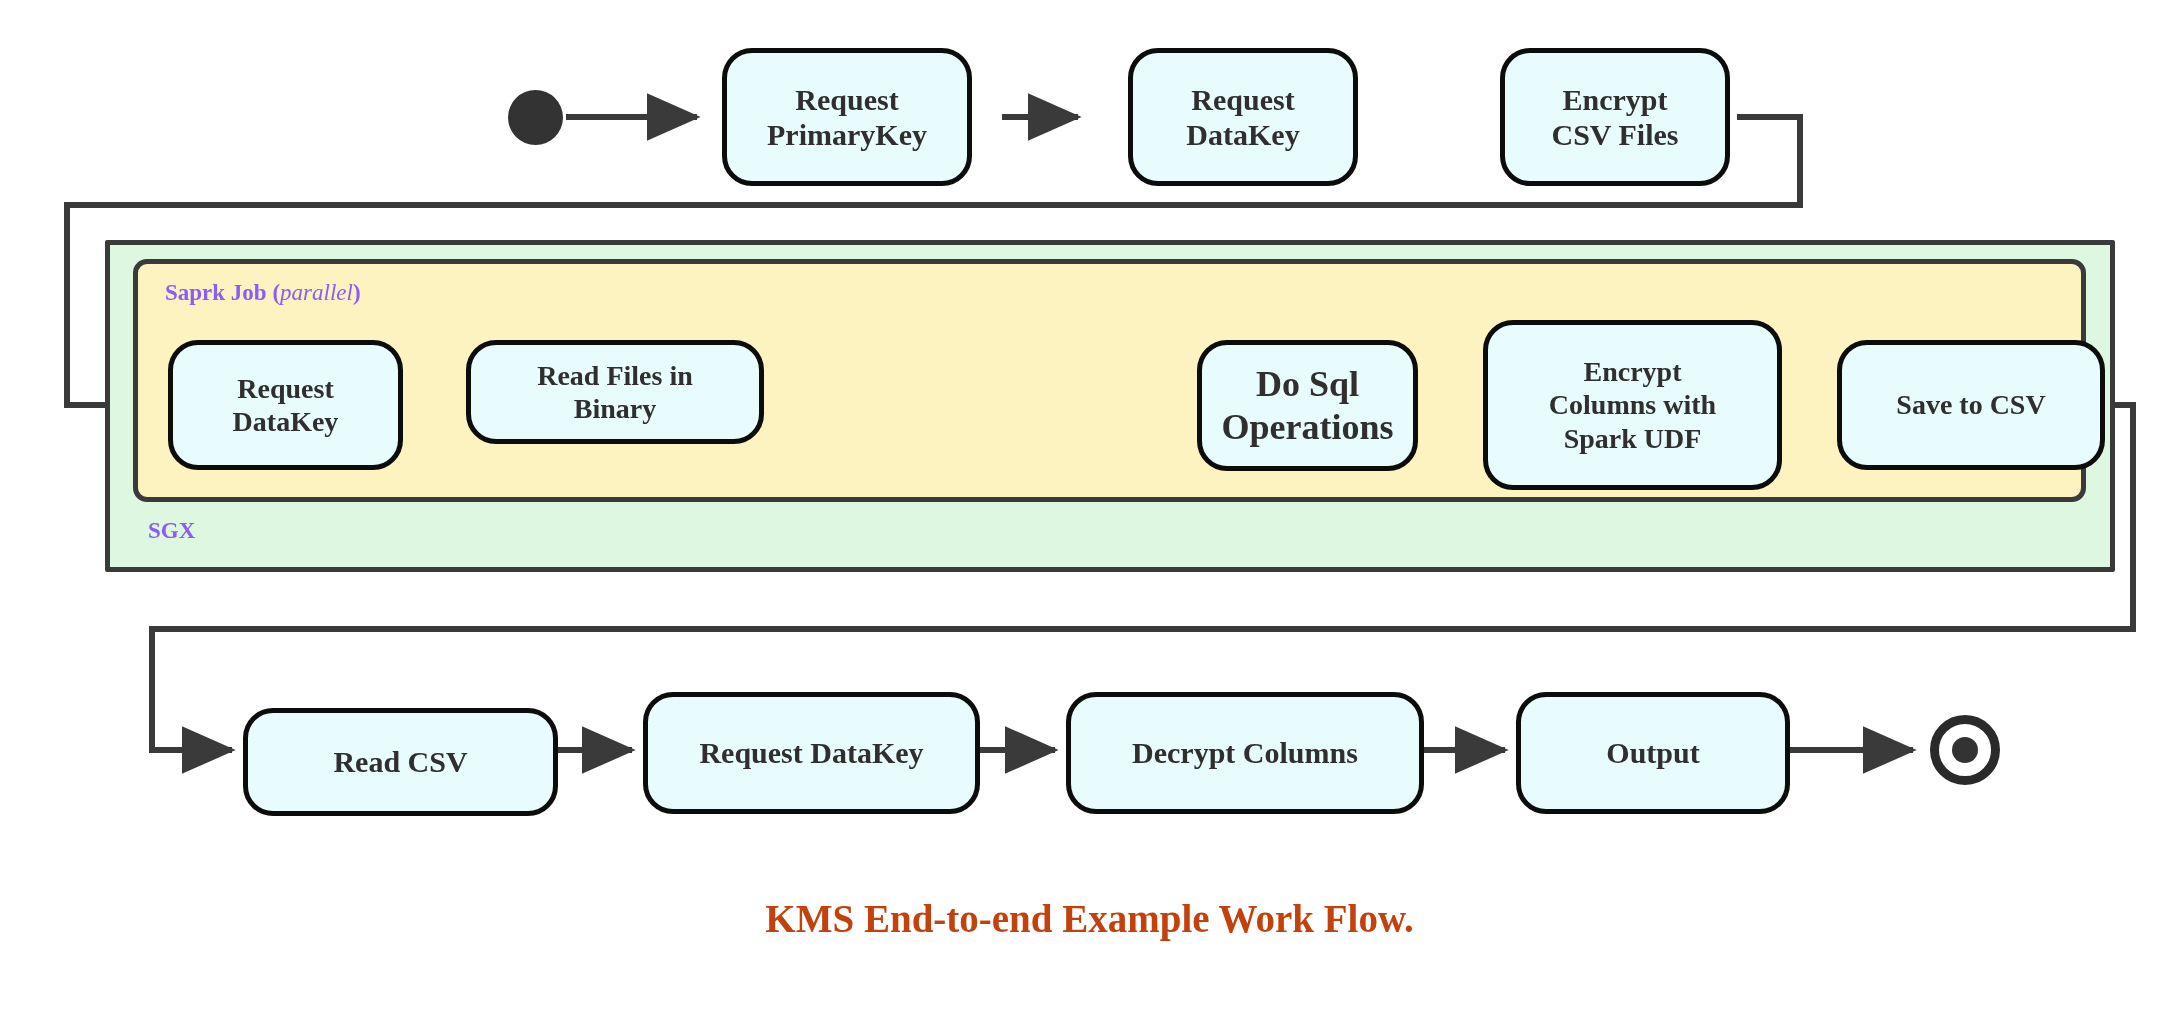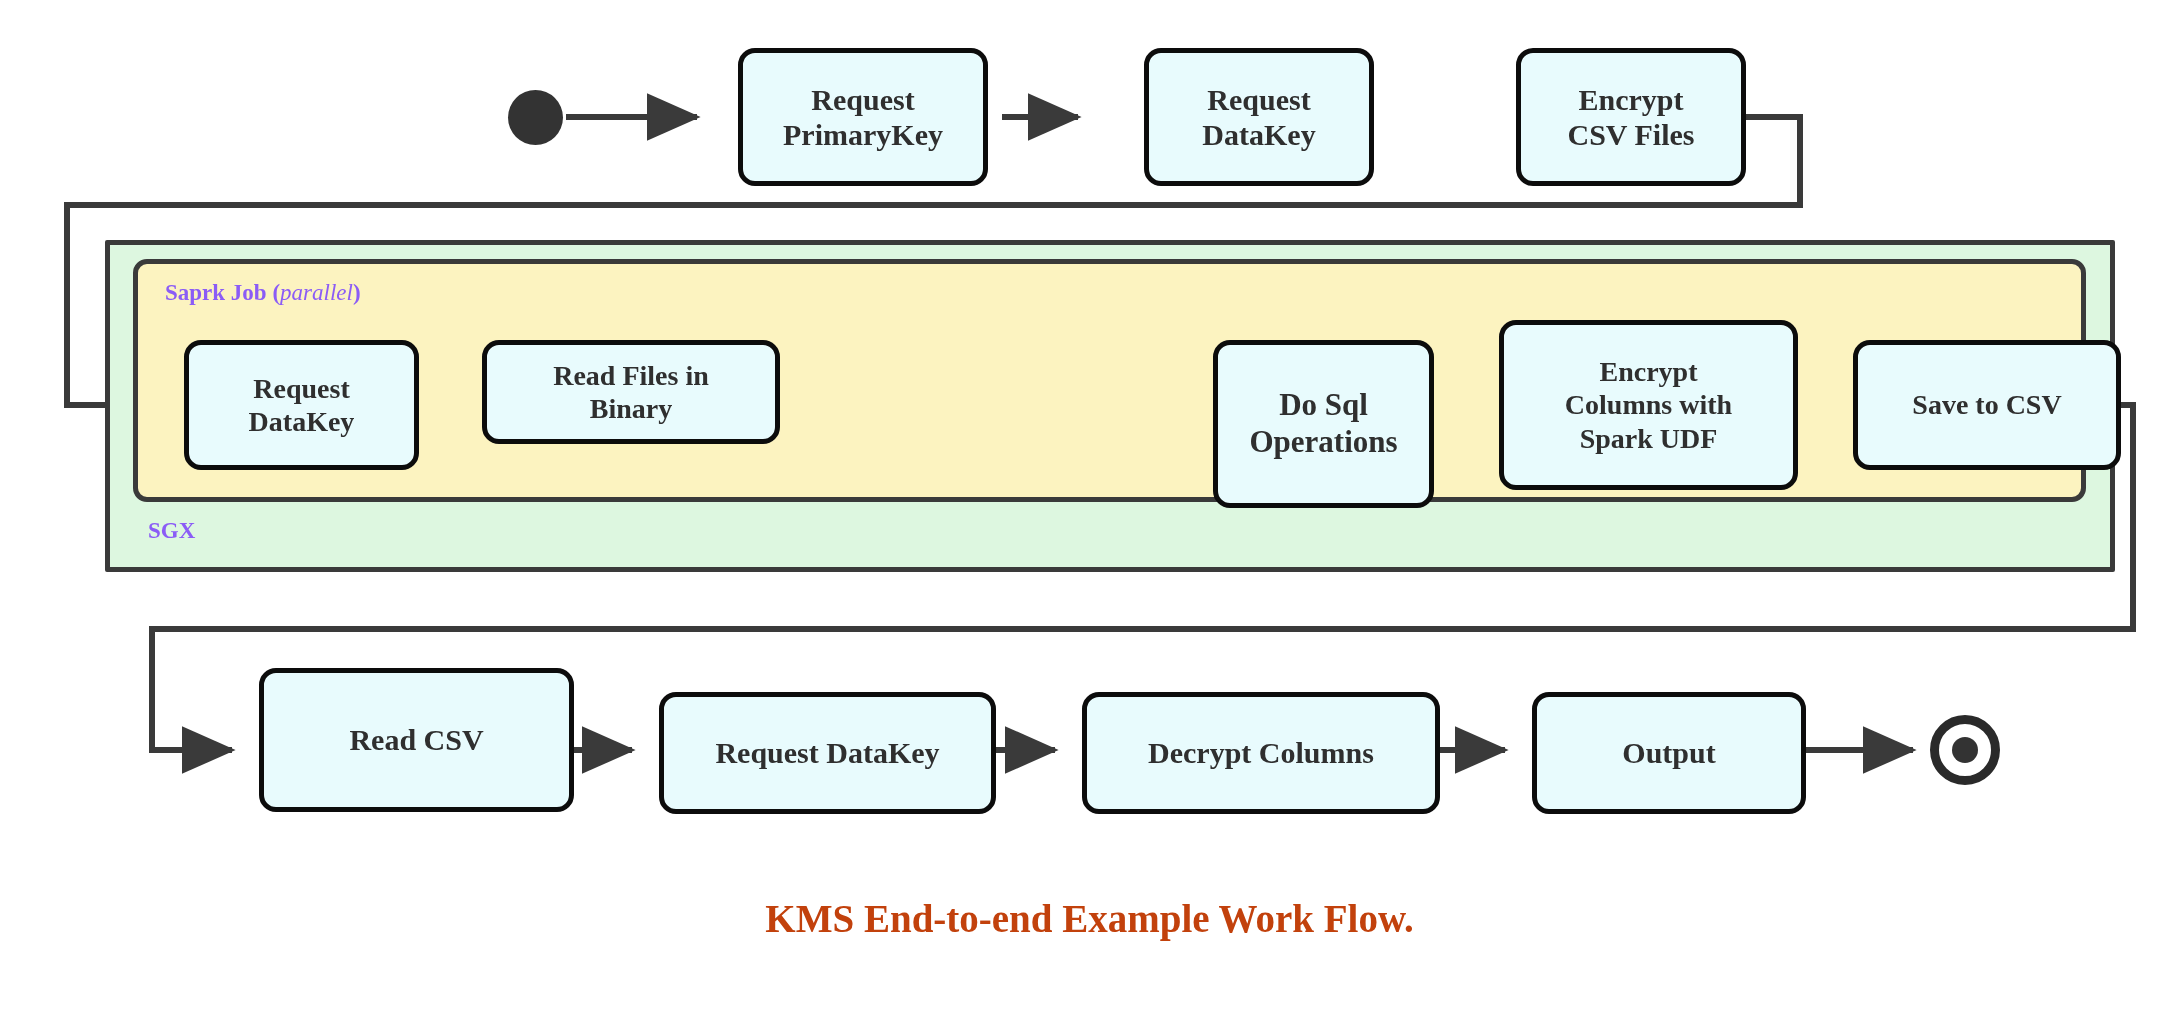--- a/index.html
+++ b/index.html
@@ -22,32 +22,31 @@
     left: 0; top: 0;
     width: 2179px;
     height: 1036px;
     pointer-events: none;
   }
   .node {
     position: absolute;
     box-sizing: border-box;
     background: #e8fbfd;
     border: 5px solid #0c0c0c;
-    border-radius: 17px;
+    border-radius: 30px;
     display: flex;
     align-items: center;
     justify-content: center;
     text-align: center;
     color: #2f2f2f;
     font-weight: bold;
     font-size: 30px;
     line-height: 1.18;
     padding: 4px 8px;
     white-space: pre-line;
-    margin-left: 16px;
   }
   .group {
     position: absolute;
     box-sizing: border-box;
   }
   #sgx-group {
     background: #ddf7e0;
     border: 5px solid #3a3a3a;
     border-radius: 2px;
   }
@@ -155,27 +154,27 @@
   </div>
   <div class="group-label" style="left:165px; top:280px;">
     <span>Saprk Job</span>
     <span class="paren">(</span><span class="italic">parallel</span><span class="paren">)</span>
   </div>
 
   <div class="node" style="left:168px; top:340px; width:235px; height:130px; font-size:28px;">Request
 DataKey</div>
   <div class="node" style="left:466px; top:340px; width:298px; height:104px; font-size:28px;">Read Files in
 Binary</div>
-  <div class="node" style="left:1197px; top:340px; width:221px; height:168px; font-size:31px;">Do Sql
+  <div class="node" style="left:1197px; top:340px; width:221px; height:131px; font-size:36px;">Do Sql
 Operations</div>
   <div class="node" style="left:1483px; top:320px; width:299px; height:170px; font-size:28px;">Encrypt
 Columns with
 Spark UDF</div>
   <div class="node" style="left:1837px; top:340px; width:268px; height:130px; font-size:28px;">Save to CSV</div>
 
-  <div class="node" style="left:243px; top:668px; width:315px; height:144px;">Read CSV</div>
+  <div class="node" style="left:243px; top:708px; width:315px; height:108px;">Read CSV</div>
   <div class="node" style="left:643px; top:692px; width:337px; height:122px;">Request DataKey</div>
   <div class="node" style="left:1516px; top:692px; width:274px; height:122px;">Output</div>
   <div class="node" style="left:1066px; top:692px; width:358px; height:122px;">Decrypt Columns</div>
 
   <div id="caption" style="top:896px;">KMS End-to-end Example Work Flow.</div>
 
 </div>
 
 </body></html>

